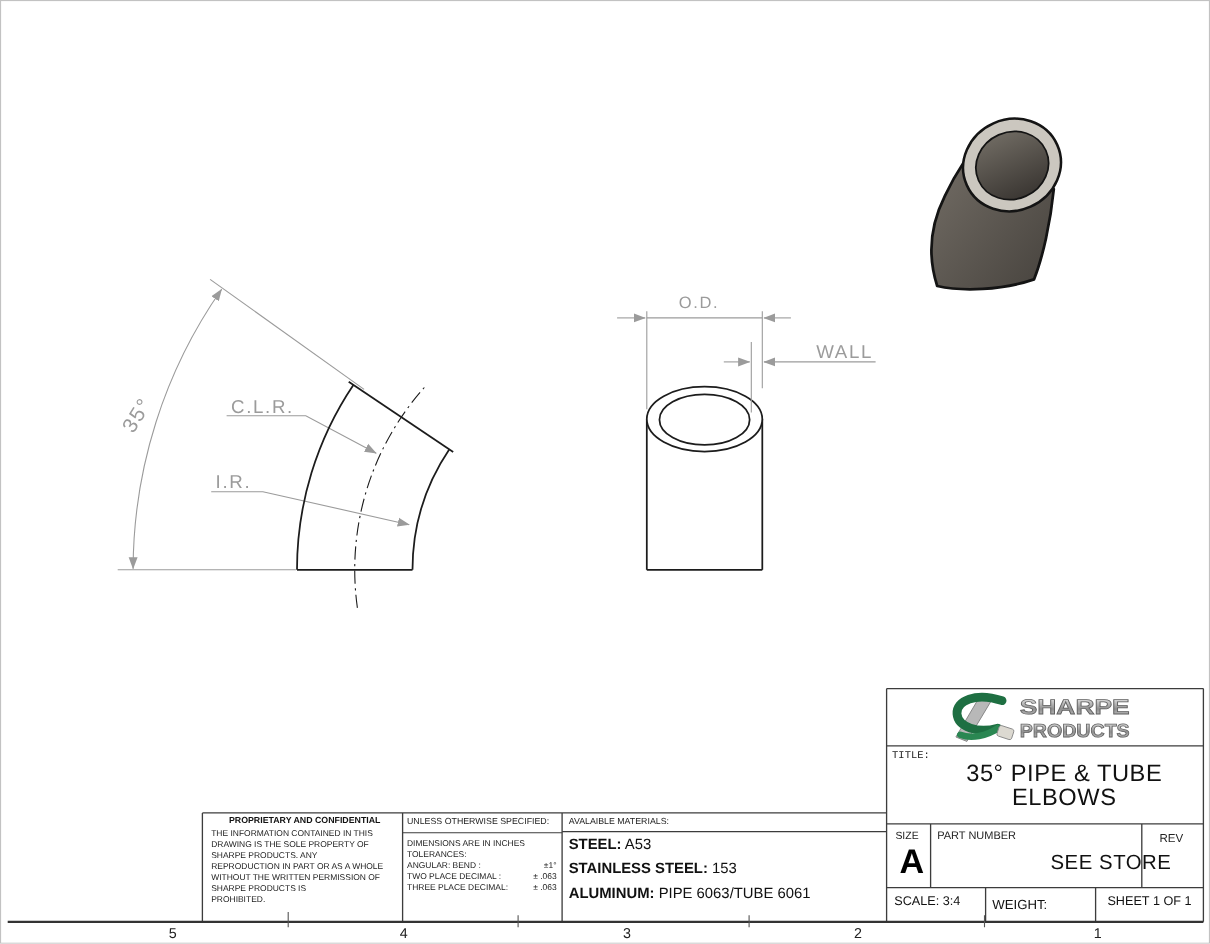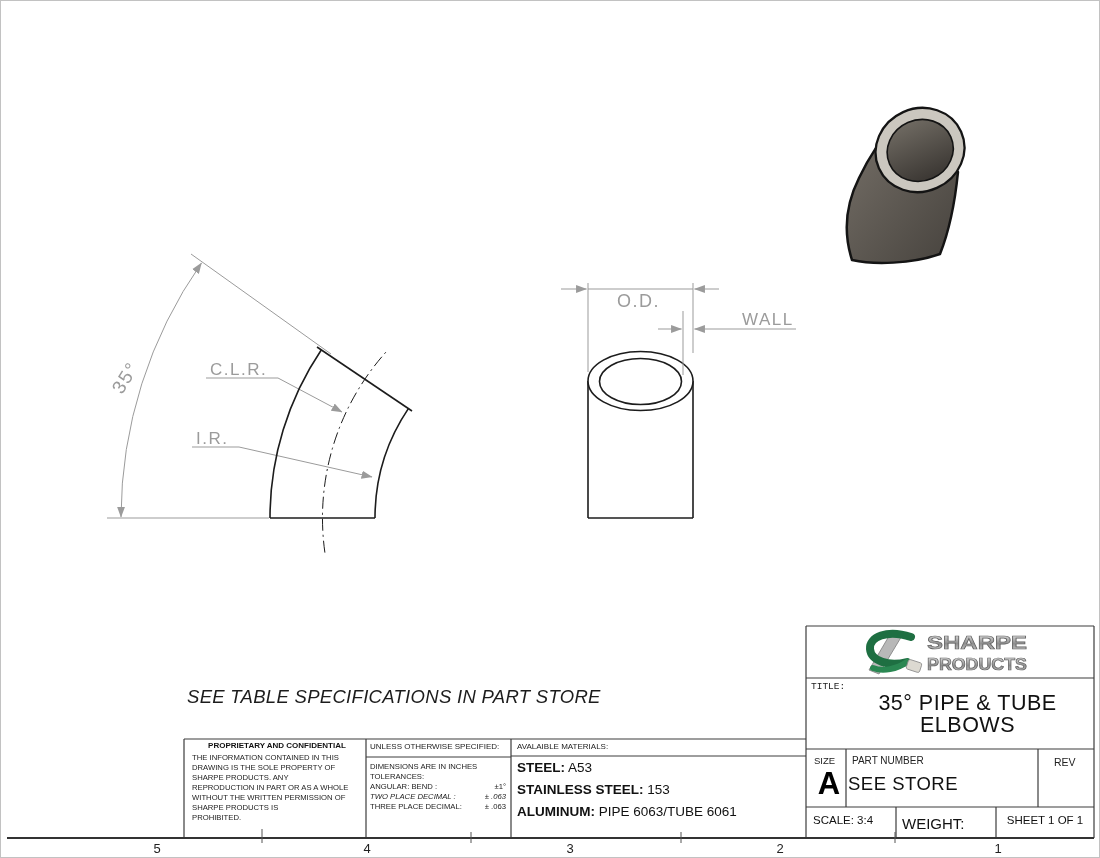--- a/index.html
+++ b/index.html
@@ -18,21 +18,21 @@
   .tol-head,.mat-head{font-size:8px;color:#222;white-space:nowrap;}
   .tol-line{font-size:7.7px;color:#222;white-space:nowrap;}
   .tol-row{display:flex;justify-content:space-between;width:136px;font-size:7.7px;color:#222;}
   .mat-row{font-size:13.5px;color:#111;white-space:nowrap;}
   .mat-row b{font-weight:bold;}
   
   .tb-small{font-size:9.5px;color:#222;white-space:nowrap;}
   .tb-title{width:319px;text-align:center;font-size:21.5px;line-height:22px;color:#111;
             letter-spacing:.5px;}
   .tb-size{font-size:31px;font-weight:bold;color:#000;width:34px;text-align:center;}
-  .tb-pn{width:206px;text-align:left;font-size:18.5px;color:#111;letter-spacing:.5px;}
+  .tb-pn{width:206px;text-align:right;font-size:18.5px;color:#111;letter-spacing:.5px;padding-left:11px;}
   .tb-bottom{font-size:11.5px;color:#111;white-space:nowrap;}
   .zone{width:24px;text-align:center;font-size:13px;color:#222;}
 </style>
 </head>
 <body>
 
 <div class="sheet">
 
   <svg class="linework" width="1098" height="856" viewBox="0 0 1098 856">
     <defs>
@@ -130,46 +130,45 @@
       <path d="M 48 34 C 38 41 24 44 14 40" fill="none" stroke="#2a8752" stroke-width="6" stroke-linecap="round"></path>
       <rect x="48" y="33" width="14" height="10" rx="2" transform="rotate(18 55 38)" fill="#dcd9d1" stroke="#8a8a8a" stroke-width="0.8"></rect>
       <text x="68" y="21" font-size="19" font-weight="bold" textLength="100" lengthAdjust="spacingAndGlyphs" fill="url(#metal)" stroke="#5f5f5f" stroke-width="0.7" font-family="Liberation Sans, sans-serif">SHARPE</text>
       <text x="68" y="42" font-size="17" font-weight="bold" textLength="100" lengthAdjust="spacingAndGlyphs" fill="url(#metal)" stroke="#5f5f5f" stroke-width="0.7" font-family="Liberation Sans, sans-serif">PRODUCTS</text>
     </g>
   </svg>
 
   <div class="abs dimlabel angle-rot" style="left:108px;top:366px;font-size:19px;">35°</div>
   <div class="abs dimlabel" style="left:209px;top:359px;">C.L.R.</div>
   <div class="abs dimlabel" style="left:195px;top:428px;">I.R.</div>
-  <div class="abs dimlabel" style="left:616px;top:266px;font-size:18px;margin-top:24px;">O.D.</div>
+  <div class="abs dimlabel" style="left:616px;top:266px;font-size:15px;">O.D.</div>
   <div class="abs dimlabel" style="left:741px;top:309px;text-align:right;">WALL</div>
 
   <div class="abs italic-note" style="left:186px;top:686px;">
-    <div>SEE TABLE SPECIFICATIONS IN PART STORE</div>
   </div>
 
   <div class="abs prop-head" style="left:183px;top:740px;">PROPRIETARY AND CONFIDENTIAL</div>
   <div class="abs prop-body" style="left:191px;top:752px;">
     <div>THE INFORMATION CONTAINED IN THIS</div>
     <div>DRAWING IS THE SOLE PROPERTY OF</div>
     <div>SHARPE PRODUCTS.  ANY</div>
     <div>REPRODUCTION IN PART OR AS A WHOLE</div>
     <div>WITHOUT THE WRITTEN PERMISSION OF</div>
     <div>SHARPE PRODUCTS IS</div>
     <div>PROHIBITED.</div>
   </div>
 
   <div class="abs tol-head" style="left:369px;top:741px;">UNLESS OTHERWISE SPECIFIED:</div>
   <div class="abs tol-line" style="left:369px;top:761px;">DIMENSIONS ARE IN INCHES</div>
   <div class="abs tol-line" style="left:369px;top:771px;">TOLERANCES:</div>
   <div class="abs tol-row" style="left:369px;top:781px;">
     <span>ANGULAR: BEND :</span>
     <span>±1°</span>
   </div>
-  <div class="abs tol-row" style="left:369px;top:791px;font-style:italic;">
+  <div class="abs tol-row" style="left:369px;top:791px;">
     <span>TWO PLACE DECIMAL  :</span>
     <span>± .063</span>
   </div>
   <div class="abs tol-row" style="left:369px;top:801px;">
     <span>THREE PLACE DECIMAL:</span>
     <span>± .063</span>
   </div>
 
   <div class="abs mat-head" style="left:516px;top:741px;">AVALAIBLE MATERIALS:</div>
   <div class="abs mat-row" style="left:516px;top:759px;">
@@ -189,21 +188,21 @@
   <div class="abs tb-title" style="left:807px;top:691px;">
     <div>35° PIPE &amp; TUBE</div>
     <div>ELBOWS</div>
   </div>
   <div class="abs tb-small" style="left:813px;top:754px;">SIZE</div>
   <div class="abs tb-size" style="left:811px;top:765px;">A</div>
   <div class="abs tb-small" style="left:851px;top:754px;font-size:10px;">PART NUMBER</div>
   <div class="abs tb-pn" style="left:847px;top:772px;">SEE STORE</div>
   <div class="abs tb-small" style="left:1053px;top:755px;font-size:10.5px;">REV</div>
   <div class="abs tb-bottom" style="left:812px;top:813px;">SCALE: 3:4</div>
-  <div class="abs tb-bottom" style="left:901px;top:814px;font-size:15px;">WEIGHT:</div>
+  <div class="abs tb-bottom" style="left:901px;top:814px;font-size:12px;">WEIGHT:</div>
   <div class="abs tb-bottom" style="left:995px;top:813px;width:98px;text-align:center;">SHEET 1 OF 1</div>
 
   <div class="abs zone" style="left:144px;top:840px;">5</div>
   <div class="abs zone" style="left:354px;top:840px;">4</div>
   <div class="abs zone" style="left:557px;top:840px;">3</div>
   <div class="abs zone" style="left:767px;top:840px;">2</div>
   <div class="abs zone" style="left:985px;top:840px;">1</div>
 
 </div>
 

